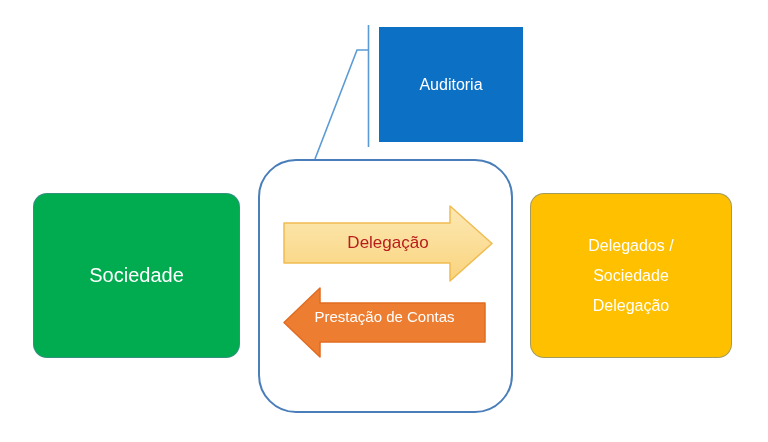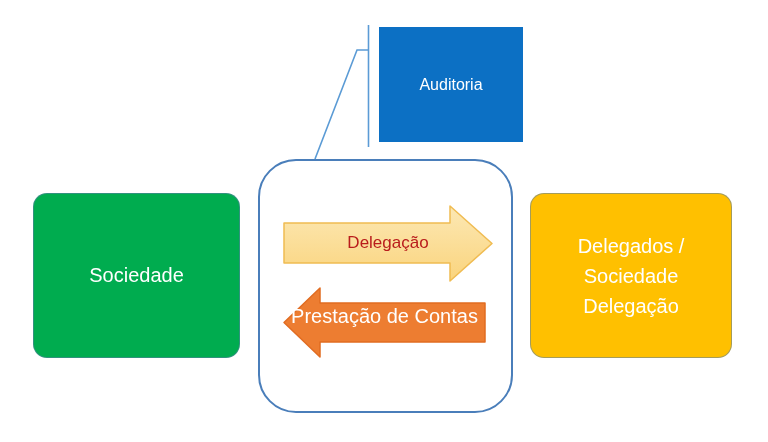--- a/index.html
+++ b/index.html
@@ -26,21 +26,21 @@
     flex-direction: column;
     text-align: center;
     z-index: 1;
     box-sizing: border-box;
     border: 1px solid rgba(90, 125, 165, 0.55);
   }
   #society-box { left: 33px; top: 193px; width: 207px; height: 165px; }
   #society-box .label { font-size: 20px; }
 
   #delegates-box { left: 530px; top: 193px; width: 202px; height: 165px; }
-  #delegates-box .label { font-size: 20px; line-height: 30px; display: block; }
+  #delegates-box .label { font-size: 16px; line-height: 30px; display: block; }
 
   
   #exchange-box {
     left: 258px; top: 159px; width: 255px; height: 254px;
     border-radius: 38px;
     border: 2px solid;
     background: #ffffff;
     box-sizing: border-box;
     z-index: 1;
   }
@@ -66,21 +66,21 @@
   
   .arrow-label {
     display: flex;
     align-items: center;
     justify-content: center;
     text-align: center;
     z-index: 3;
     pointer-events: none;
   }
   #delegation-label { left: 284px; top: 223px; width: 208px; height: 40px; font-size: 17px; }
-  #accountability-label { left: 284px; top: 303px; width: 201px; height: 26px; font-size: 20px; }
+  #accountability-label { left: 284px; top: 303px; width: 201px; height: 26px; font-size: 15px; }
 </style>
 </head>
 <body>
 
 <div id="canvas">
 
   <div class="abs side-box" id="society-box" style="background: rgb(0, 172, 79); color: rgb(255, 255, 255);">
     <span class="label">Sociedade</span>
   </div>
 

